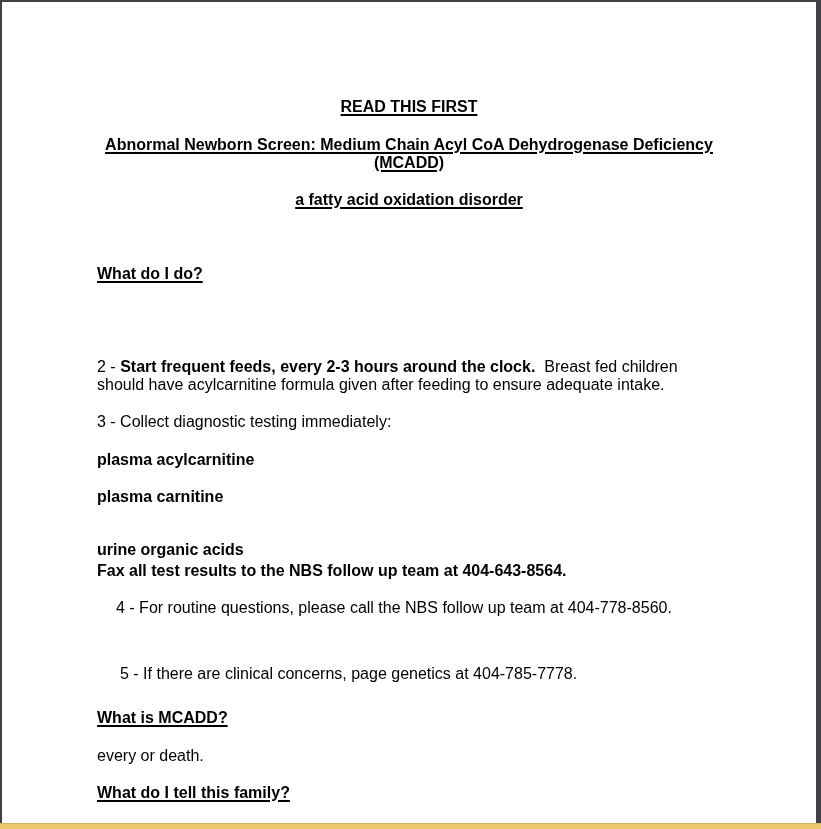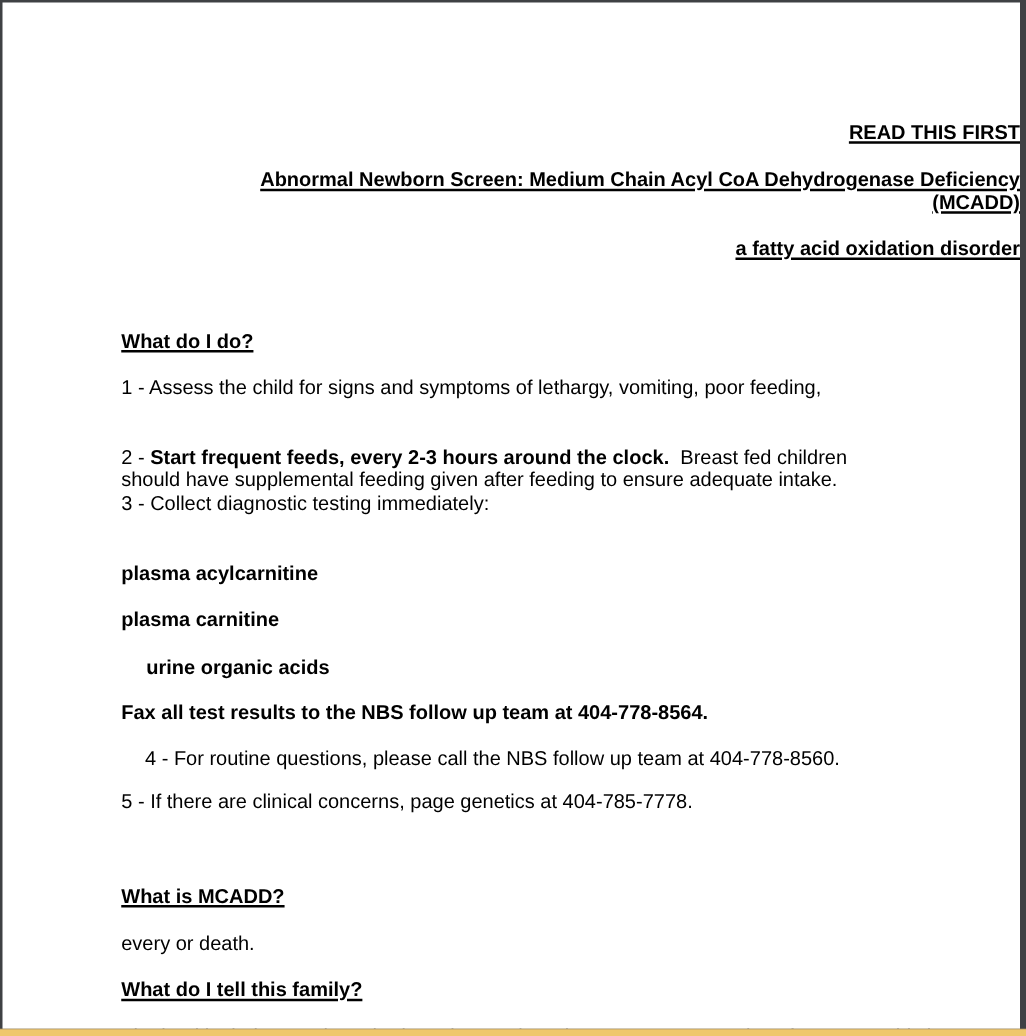--- a/index.html
+++ b/index.html
@@ -35,55 +35,54 @@
       position: absolute;
       left: 95px;
       color: #000;
       font-size: 16px;
       line-height: 19px;
       white-space: nowrap;
     }
     .center {
       left: 0;
       width: 814px;
-      text-align: right;
+      text-align: center;
     }
     .bold { font-weight: bold; }
     .heading { font-weight: bold; text-decoration: underline; text-decoration-thickness: 2px; text-underline-offset: 2px; }
   </style>
 </head>
 <body>
 
 <div class="page">
 
   <div class="text center heading" style="top:95px;">READ THIS FIRST</div>
 
   <div class="text center heading" style="top:133px;">Abnormal Newborn Screen: Medium Chain Acyl CoA Dehydrogenase Deficiency</div>
   <div class="text center heading" style="top:151px;">(MCADD)</div>
 
   <div class="text center heading" style="top:188px;">a fatty acid oxidation disorder</div>
 
   <div class="text heading" style="top:262px;">What do I do?</div>
 
-  <div class="text" style="top:299px;">1 - Assess the child for signs and symptoms of lethargy, vomiting, poor feeding,</div>
 
   <div class="text" style="top:355px;"><span>2 - </span><span class="bold">Start frequent feeds, every 2-3 hours around the clock.</span><span style="white-space:pre;">  Breast fed children</span></div>
-  <div class="text" style="top:373px;">should have supplemental feeding given after feeding to ensure adequate intake.</div>
+  <div class="text" style="top:373px;">should have acylcarnitine formula given after feeding to ensure adequate intake.</div>
 
-  <div class="text" style="top:392px;">3 - Collect diagnostic testing immediately:</div>
+  <div class="text" style="top:410px;">3 - Collect diagnostic testing immediately:</div>
 
   <div class="text bold" style="top:448px;">plasma acylcarnitine</div>
   <div class="text bold" style="top:485px;">plasma carnitine</div>
-  <div class="text bold" style="top:523px;margin-left:20px;">urine organic acids</div>
+  <div class="text bold" style="top:538px;">urine organic acids</div>
 
-  <div class="text bold" style="top:559px;">Fax all test results to the NBS follow up team at 404-778-8564.</div>
+  <div class="text bold" style="top:559px;">Fax all test results to the NBS follow up team at 404-643-8564.</div>
 
   <div class="text" style="top:596px;margin-left:19px;">4 - For routine questions, please call the NBS follow up team at 404-778-8560.</div>
 
-  <div class="text" style="top:630px;">5 - If there are clinical concerns, page genetics at 404-785-7778.</div>
+  <div class="text" style="top:662px;margin-left:23px;">5 - If there are clinical concerns, page genetics at 404-785-7778.</div>
 
   <div class="text heading" style="top:670px;margin-top:36px;">What is MCADD?</div>
 
   <div class="text" style="top:744px;">every or death.</div>
 
   <div class="text heading" style="top:781px;">What do I tell this family?</div>
 
   <div class="text" style="top:818px; color:#555;">The healthy baby may have had an abnormal newborn screen suggestive of MCADD.  This is a</div>
 </div>
 

